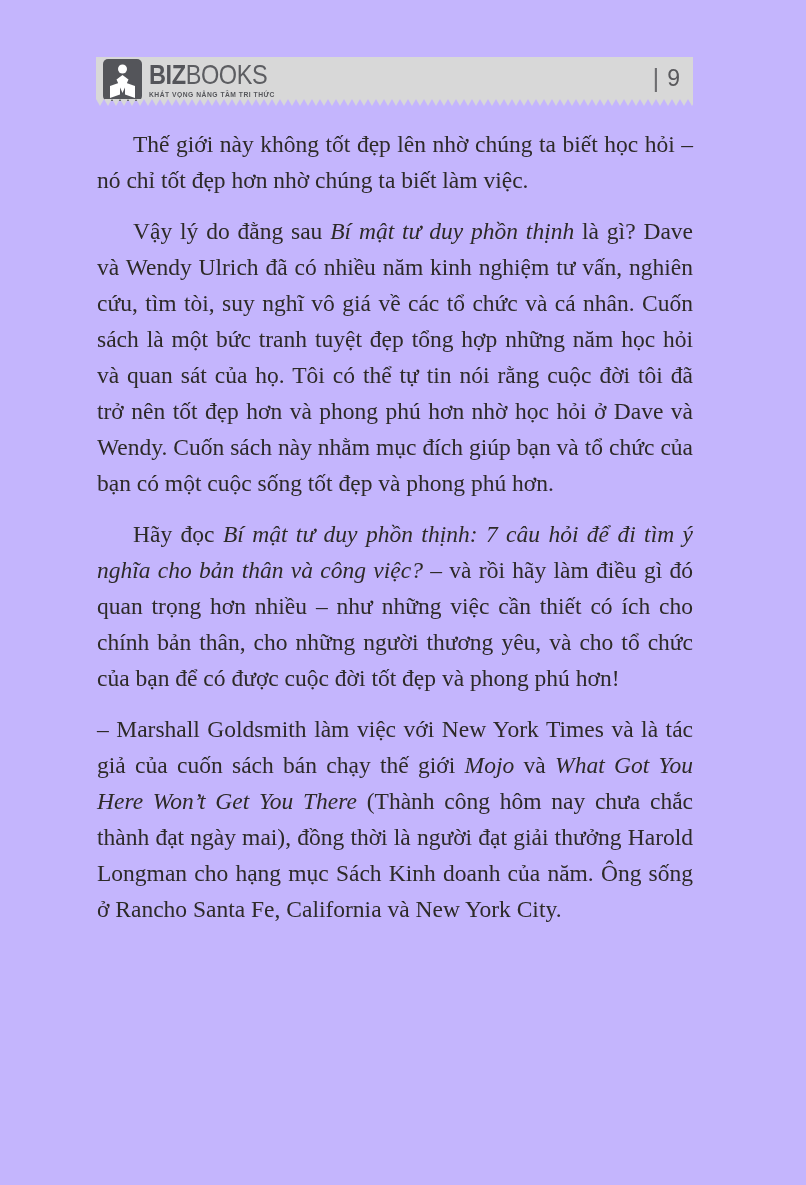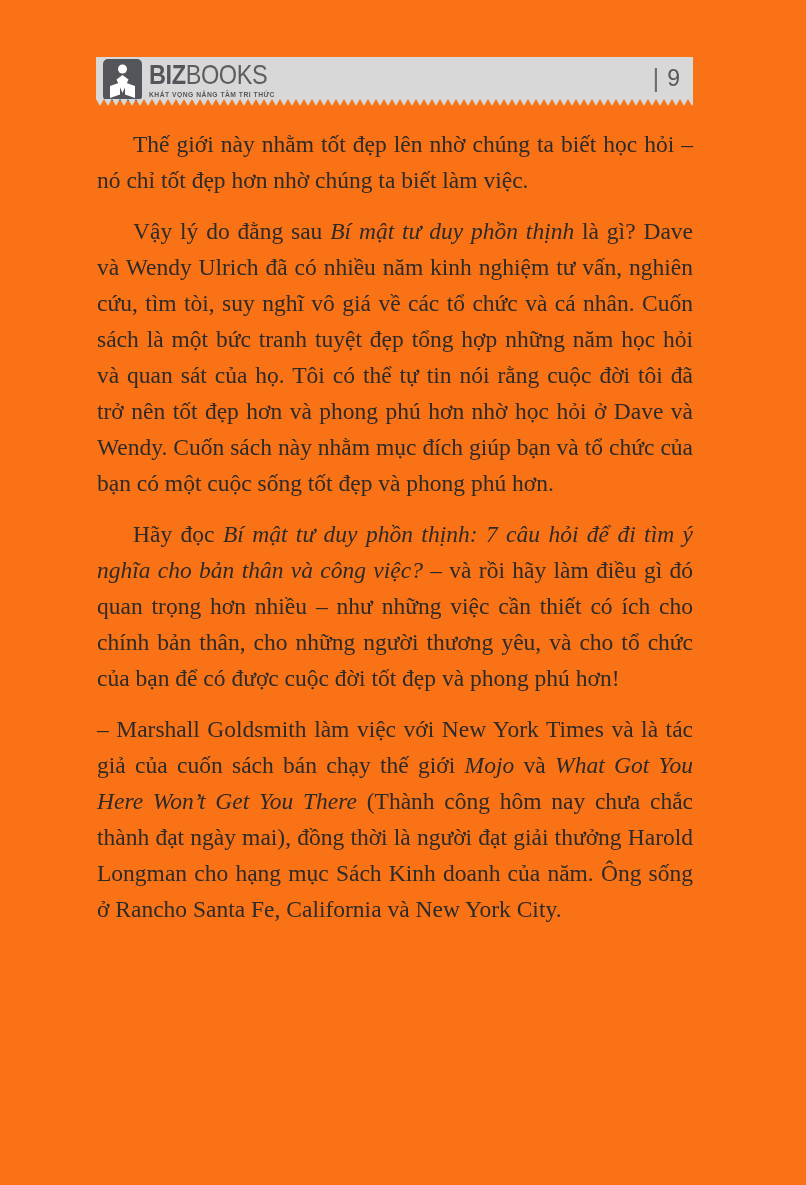--- a/index.html
+++ b/index.html
@@ -1,21 +1,21 @@
 <!DOCTYPE html>
 <html><head>
 <meta charset="utf-8">
 <style>
   * { margin: 0; padding: 0; box-sizing: border-box; }
   html, body { background: #ffffff; }
   .page {
     position: relative;
     width: 806px;
     height: 1185px;
-    background: #f97316;
+    background: #c4b5fd;
     font-family: "Liberation Serif", "DejaVu Serif", serif;
     color: #2d2a28;
     overflow: hidden;
   }
 
   
   .stamp-bar {
     position: absolute;
     left: 96px;
     top: 57px;
@@ -127,19 +127,19 @@
       <defs>
         <pattern id="zz" width="8" height="7" patternUnits="userSpaceOnUse">
           <path d="M0 0 H8 L4 7 Z" fill="#d8d8d8"></path>
         </pattern>
       </defs>
       <rect width="597" height="7" fill="url(#zz)"></rect>
     </svg>
   </header>
 
   <main class="content">
-      <p class="indent"><span>Thế giới này nhằm tốt đẹp lên nhờ chúng ta biết học hỏi – nó chỉ tốt đẹp hơn nhờ chúng ta biết làm việc.</span></p>
+      <p class="indent"><span>Thế giới này không tốt đẹp lên nhờ chúng ta biết học hỏi – nó chỉ tốt đẹp hơn nhờ chúng ta biết làm việc.</span></p>
       <p class="indent"><span>Vậy lý do đằng sau </span><em>Bí mật tư duy phồn thịnh</em><span> là gì? Dave và Wendy Ulrich đã có nhiều năm kinh nghiệm tư vấn, nghiên cứu, tìm tòi, suy nghĩ vô giá về các tổ chức và cá nhân. Cuốn sách là một bức tranh tuyệt đẹp tổng hợp những năm học hỏi và quan sát của họ. Tôi có thể tự tin nói rằng cuộc đời tôi đã trở nên tốt đẹp hơn và phong phú hơn nhờ học hỏi ở Dave và Wendy. Cuốn sách này nhằm mục đích giúp bạn và tổ chức của bạn có một cuộc sống tốt đẹp và phong phú hơn.</span></p>
       <p class="indent"><span>Hãy đọc </span><em>Bí mật tư duy phồn thịnh: 7 câu hỏi để đi tìm ý nghĩa cho bản thân và công việc?</em><span> – và rồi hãy làm điều gì đó quan trọng hơn nhiều – như những việc cần thiết có ích cho chính bản thân, cho những người thương yêu, và cho tổ chức của bạn để có được cuộc đời tốt đẹp và phong phú hơn!</span></p>
       <p class=""><span>– Marshall Goldsmith làm việc với New York Times và là tác giả của cuốn sách bán chạy thế giới </span><em>Mojo</em><span> và </span><em>What Got You Here Won’t Get You There</em><span> (Thành công hôm nay chưa chắc thành đạt ngày mai), đồng thời là người đạt giải thưởng Harold Longman cho hạng mục Sách Kinh doanh của năm. Ông sống ở Rancho Santa Fe, California và New York City.</span></p>
     </main>
 
 </div>
 
 </body></html>

